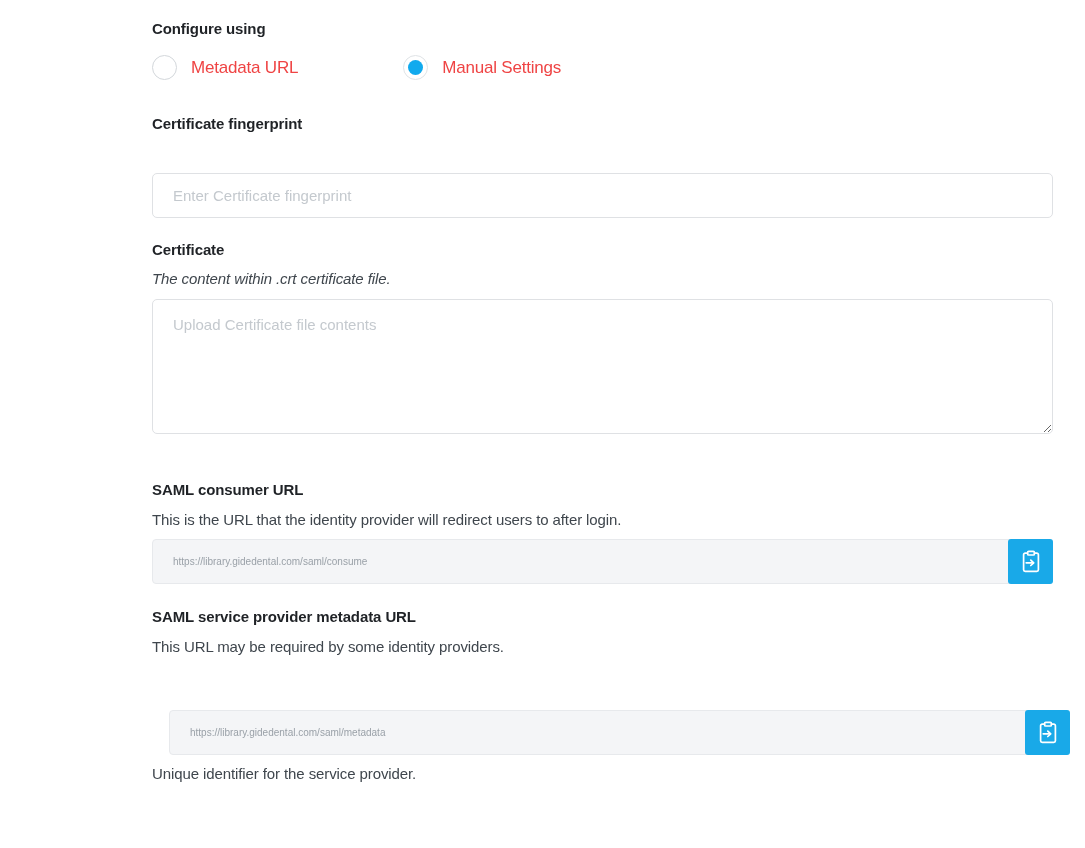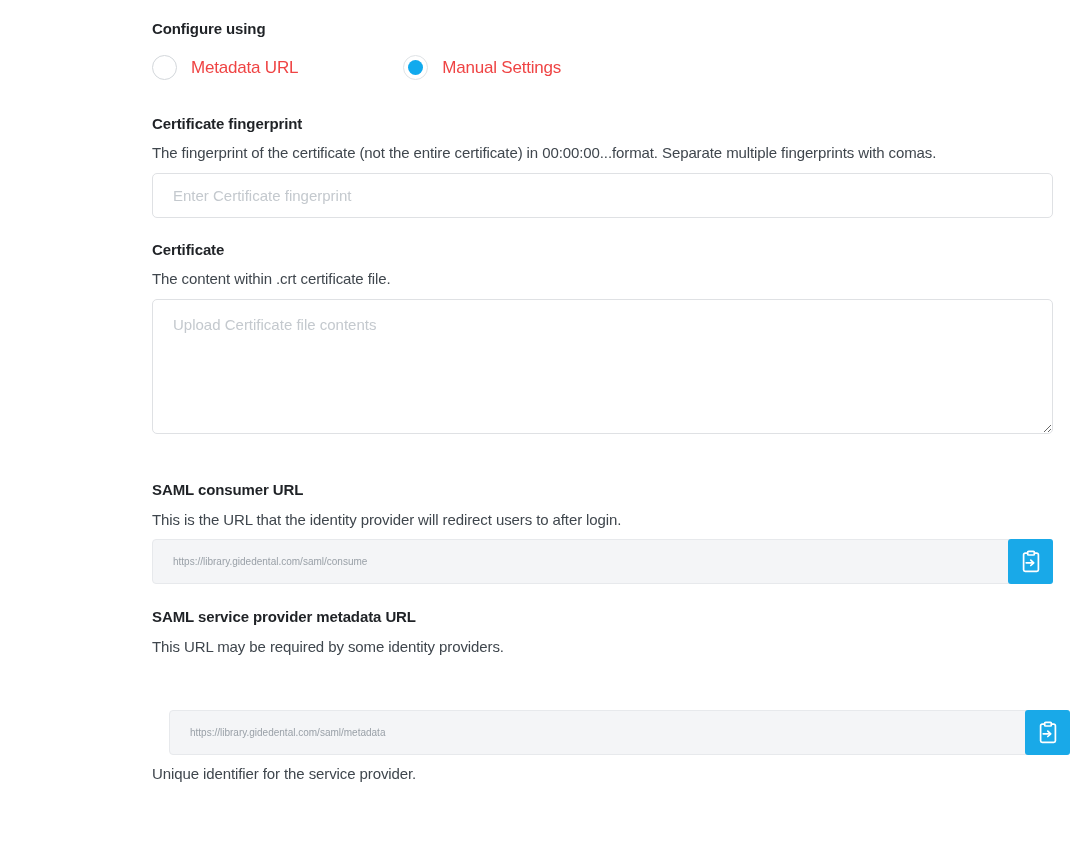--- a/index.html
+++ b/index.html
@@ -159,21 +159,21 @@
 
   
   #blk-configure-label { top: 20px; }
   #blk-radio-group     { top: 55px; }
 
   #blk-fp-label        { top: 115px; }
   #blk-fp-help         { top: 143px; }
   #blk-fp-input        { top: 173px; }
 
   #blk-cert-label      { top: 241px; }
-  #blk-cert-help       { top: 269px; }
+  #blk-cert-help       { top: 269px; font-style: italic; }
   #blk-cert-area       { top: 299px; }
 
   #blk-consumer-label  { top: 481px; }
   #blk-consumer-help   { top: 510px; }
   #blk-consumer-row    { top: 539px; }
 
   #blk-meta-label      { top: 608px; }
   #blk-meta-help       { top: 637px; }
   #blk-meta-row        { top: 665px; padding-left: 17px; }
 
@@ -195,21 +195,20 @@
     </div>
 
     <div class="radio-option second">
       <span class="radio-circle checked"></span>
       <span class="radio-text">Manual Settings</span>
     </div>
   </div>
 
   <div class="field field-label" id="blk-fp-label">Certificate fingerprint</div>
 
-  <div class="field field-help" id="blk-fp-help">The fingerprint of the certificate (not the entire certificate) in 00:00:00...format. Separate multiple fingerprints with comas.</div>
 
   <div class="field" id="blk-fp-input">
     <input class="text-input" type="text" placeholder="Enter Certificate fingerprint" style="">
   </div>
 
   <div class="field field-label" id="blk-cert-label">Certificate</div>
 
   <div class="field field-help" id="blk-cert-help">The content within .crt certificate file.</div>
 
   <div class="field" id="blk-cert-area">

